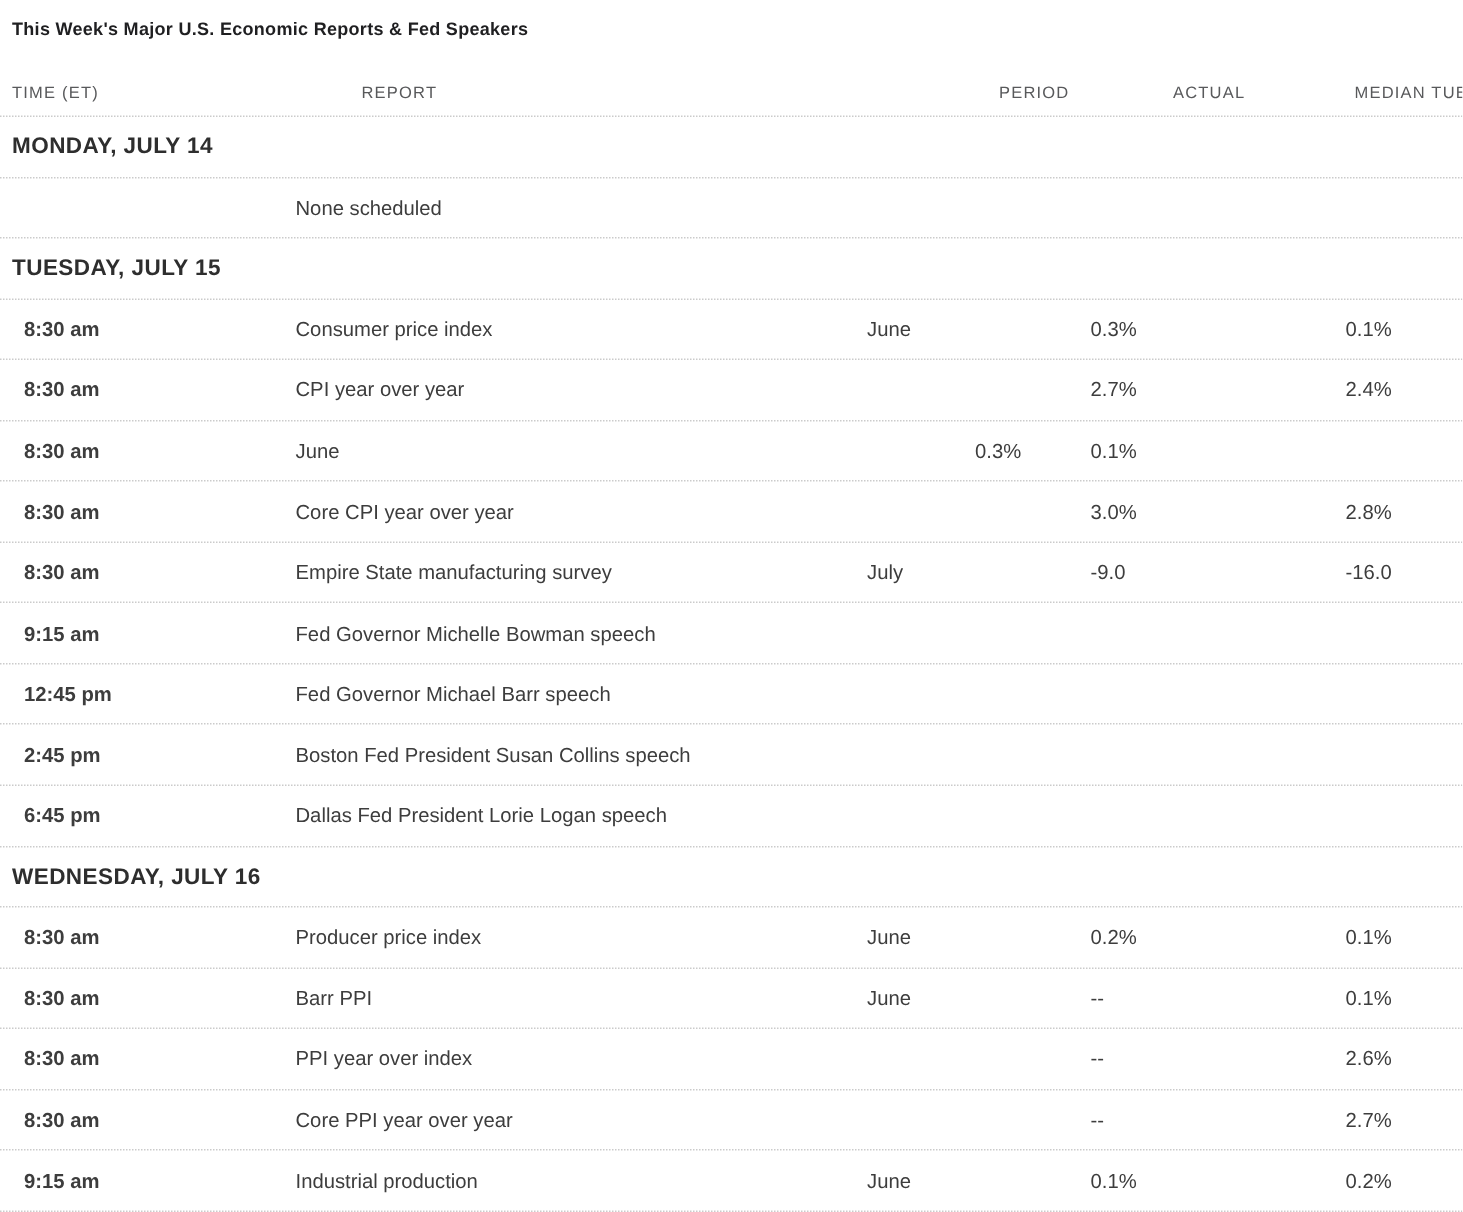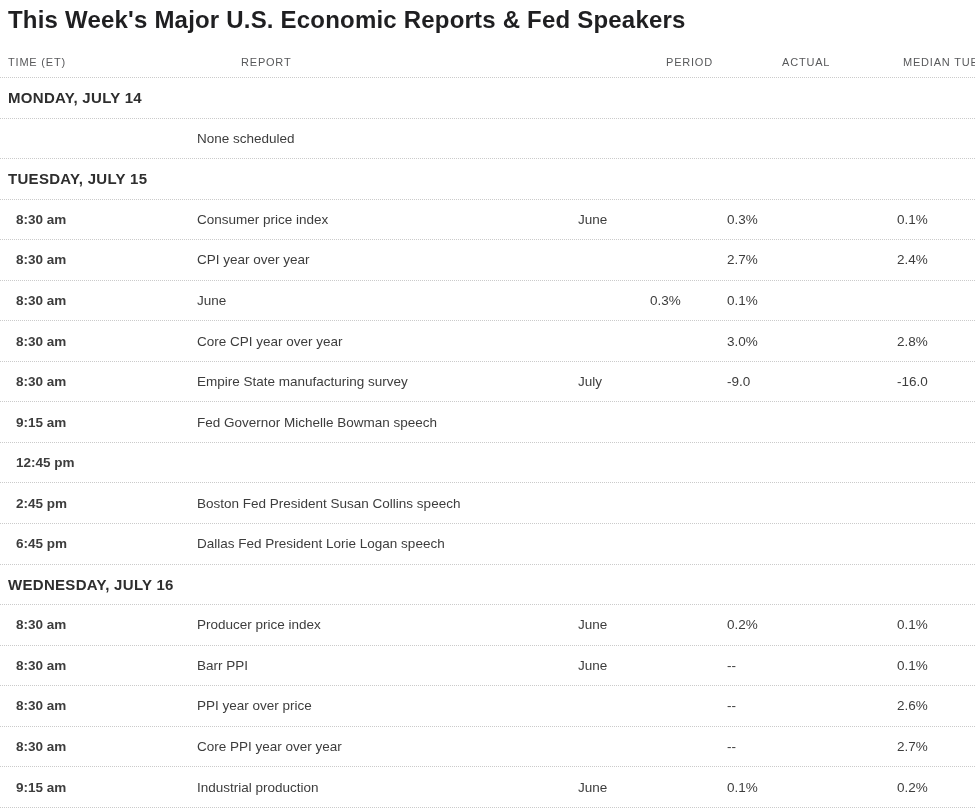--- a/index.html
+++ b/index.html
@@ -7,21 +7,21 @@
     width: 975px;
     height: 808px;
     overflow: hidden;
     background: #ffffff;
     font-family: "Liberation Sans", sans-serif;
     position: relative;
   }
   .page-title {
     margin: 0;
     padding: 7px 8px 0 8px;
-    font-size: 24px;
+    font-size: 12px;
     line-height: 25px;
     font-weight: 700;
     letter-spacing: 0.2px;
     color: var(--title-text, #1f1f21);
     white-space: nowrap;
   }
   .table { width: 100%; }
   .header-row {
     display: grid;
     grid-template-columns: 197px 381px 72px 77px 170px 1fr;
@@ -138,20 +138,21 @@
         <div class="row data-row">
           <div class="cell cell-time">9:15 am</div>
           <div class="cell cell-report">Fed Governor Michelle Bowman speech</div>
           <div class="cell cell-period"></div>
           <div class="cell cell-actual"></div>
           <div class="cell cell-median-forecast"></div>
           <div class="cell cell-previous"></div>
         </div>
         <div class="row data-row">
           <div class="cell cell-time">12:45 pm</div>
+          <div class="cell cell-report">Fed Governor Michael Barr speech</div>
           <div class="cell cell-period"></div>
           <div class="cell cell-actual"></div>
           <div class="cell cell-median-forecast"></div>
           <div class="cell cell-previous"></div>
         </div>
         <div class="row data-row">
           <div class="cell cell-time">2:45 pm</div>
           <div class="cell cell-report">Boston Fed President Susan Collins speech</div>
           <div class="cell cell-period"></div>
           <div class="cell cell-actual"></div>
@@ -180,21 +181,21 @@
         <div class="row data-row">
           <div class="cell cell-time">8:30 am</div>
           <div class="cell cell-report">Barr PPI</div>
           <div class="cell cell-period">June</div>
           <div class="cell cell-actual"></div>
           <div class="cell cell-median-forecast">--</div>
           <div class="cell cell-previous">0.1%</div>
         </div>
         <div class="row data-row">
           <div class="cell cell-time">8:30 am</div>
-          <div class="cell cell-report">PPI year over price</div>
+          <div class="cell cell-report">PPI year over index</div>
           <div class="cell cell-period"></div>
           <div class="cell cell-actual"></div>
           <div class="cell cell-median-forecast">--</div>
           <div class="cell cell-previous">2.6%</div>
         </div>
         <div class="row data-row">
           <div class="cell cell-time">8:30 am</div>
           <div class="cell cell-report">Core PPI year over year</div>
           <div class="cell cell-period"></div>
           <div class="cell cell-actual"></div>

